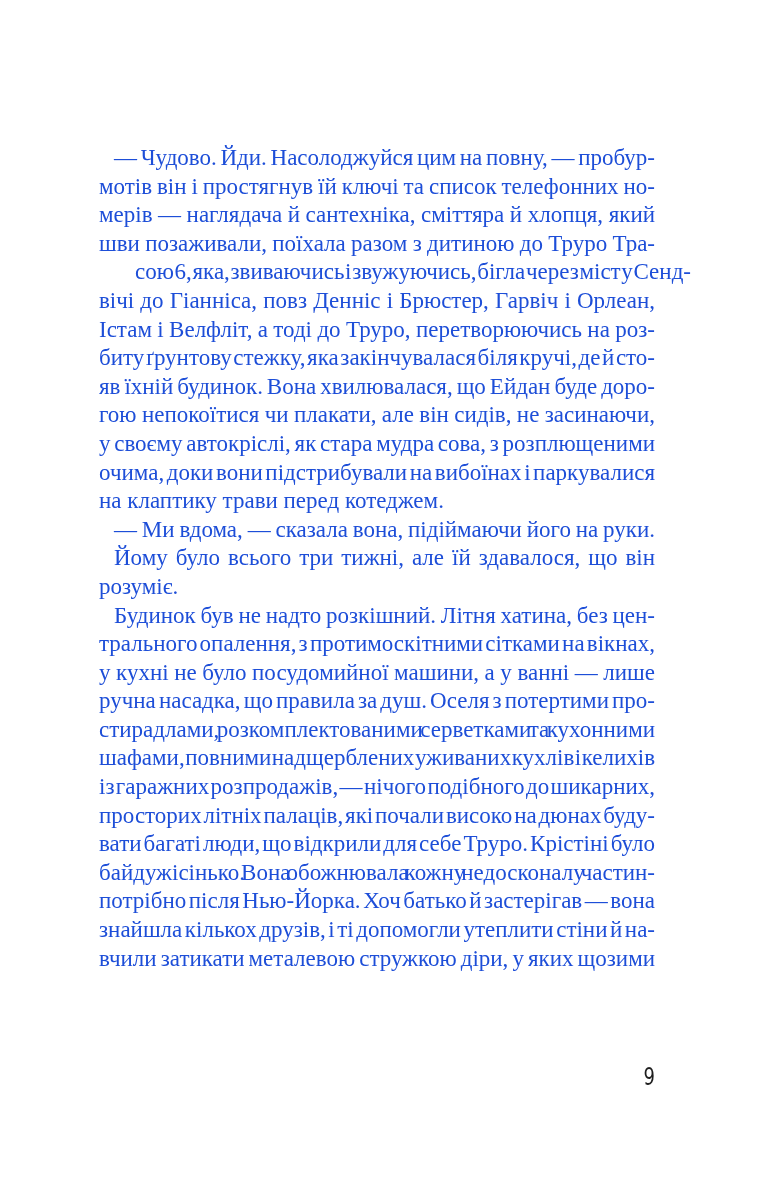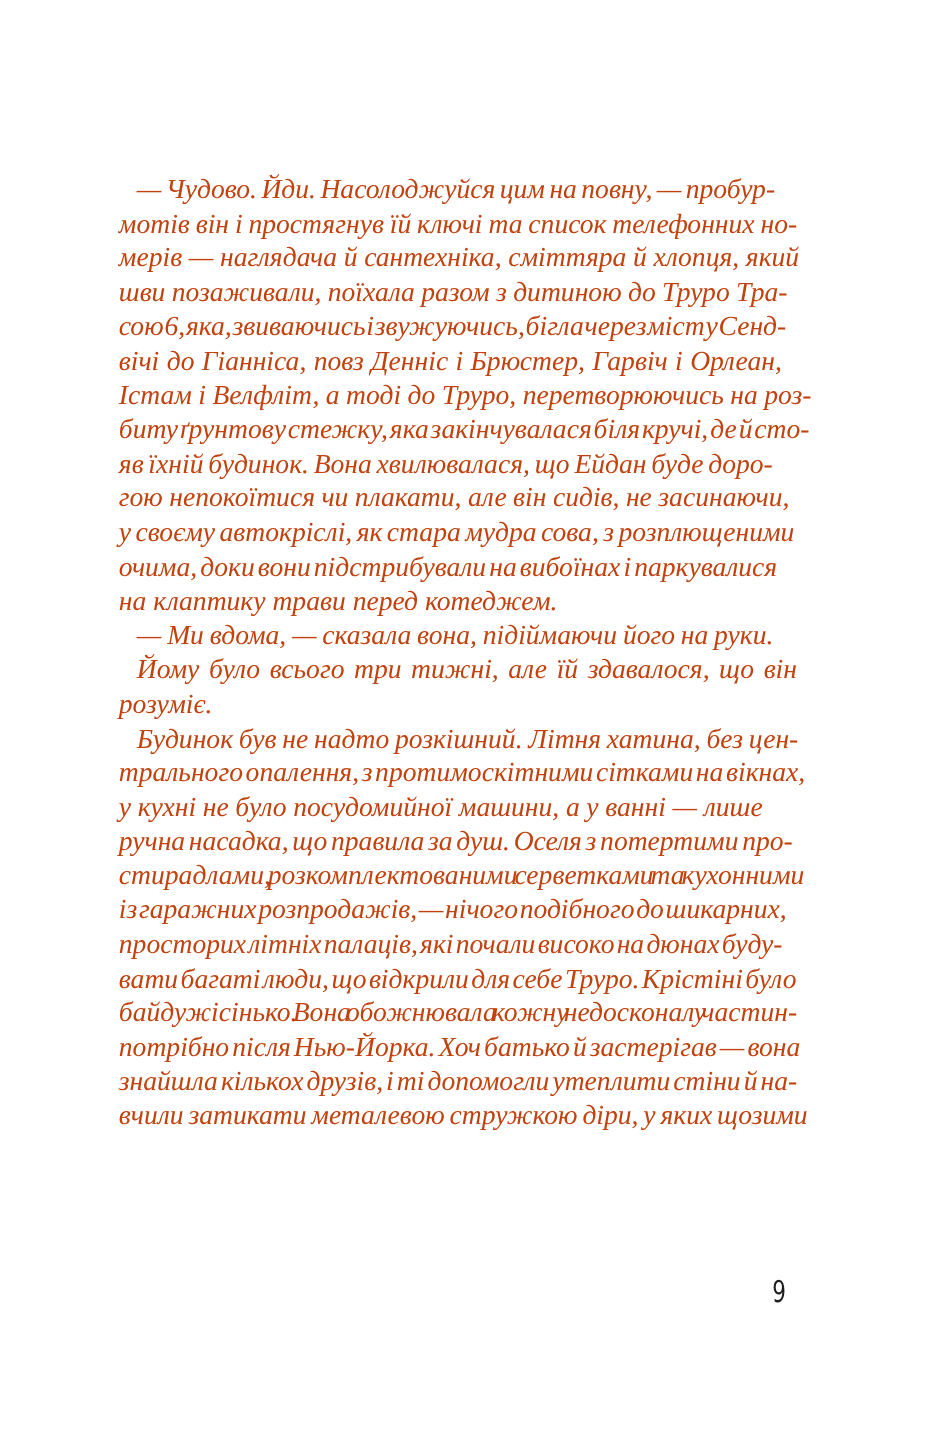--- a/index.html
+++ b/index.html
@@ -19,22 +19,21 @@
     background: #ffffff;
     font-family: "Liberation Serif", serif;
   }
   .text-block {
     position: absolute;
     left: 99px;
     top: 144px;
     width: 556px;
     font-size: 23px;
     line-height: 28.6px;
-    color: #c2410c;
-    font-style: italic;
+    color: #1d4ed8;
   }
   .para {
     margin: 0;
     padding: 0;
   }
   .line {
     white-space: nowrap;
     height: 28.6px;
     overflow: visible;
   }
@@ -60,21 +59,21 @@
 
 <div class="book-page">
   <main class="text-block">
       <div class="para">
         <div class="line first"><span class="t" style="word-spacing: -2.08398px;">— Чудово. Йди. Насолоджуйся цим на повну, — пробур-</span></div>
         <div class="line"><span class="t" style="word-spacing: -0.852431px;">мотів він і простягнув їй ключі та список телефонних но-</span></div>
         <div class="line"><span class="t" style="word-spacing: -0.214844px;">мерів — наглядача й сантехніка, сміттяра й хлопця, який</span></div>
       </div>
       <div class="para">
         <div class="line"><span class="t" style="word-spacing: -0.439453px; margin-top: 16px;">шви позаживали, поїхала разом з дитиною до Труро Тра-</span></div>
-        <div class="line"><span class="t" style="word-spacing: -5.07812px;">сою 6, яка, звиваючись і звужуючись, бігла через міст у Сенд-</span></div>
+        <div class="line"><span class="t" style="word-spacing: -5.07812px; margin-left: 36px;">сою 6, яка, звиваючись і звужуючись, бігла через міст у Сенд-</span></div>
         <div class="line"><span class="t" style="word-spacing: 0.40625px;">вічі до Гіанніса, повз Денніс і Брюстер, Гарвіч і Орлеан,</span></div>
         <div class="line"><span class="t" style="word-spacing: -0.380208px;">Істам і Велфліт, а тоді до Труро, перетворюючись на роз-</span></div>
         <div class="line"><span class="t" style="word-spacing: -4.15799px; text-align: right;">биту ґрунтову стежку, яка закінчувалася біля кручі, де й сто-</span></div>
         <div class="line"><span class="t" style="word-spacing: -1.78516px;">яв їхній будинок. Вона хвилювалася, що Ейдан буде доро-</span></div>
         <div class="line"><span class="t" style="word-spacing: -0.375px;">гою непокоїтися чи плакати, але він сидів, не засинаючи,</span></div>
         <div class="line"><span class="t" style="word-spacing: -2.05859px;">у своєму автокріслі, як стара мудра сова, з розплющеними</span></div>
         <div class="line"><span class="t" style="word-spacing: -3.18973px;">очима, доки вони підстрибували на вибоїнах і паркувалися</span></div>
         <div class="line"><span class="t" style="word-spacing: 0px;">на клаптику трави перед котеджем.</span></div>
       </div>
       <div class="para">
@@ -83,20 +82,21 @@
       <div class="para">
         <div class="line first"><span class="t" style="word-spacing: 2.21181px;">Йому було всього три тижні, але їй здавалося, що він</span></div>
         <div class="line"><span class="t" style="word-spacing: 0px;">розуміє.</span></div>
       </div>
       <div class="para">
         <div class="line first"><span class="t" style="word-spacing: -0.964844px; margin-top: 39px;">Будинок був не надто розкішний. Літня хатина, без цен-</span></div>
         <div class="line"><span class="t" style="word-spacing: -3.5625px;">трального опалення, з протимоскітними сітками на вікнах,</span></div>
         <div class="line"><span class="t" style="word-spacing: -0.201563px;">у кухні не було посудомийної машини, а у ванні — лише</span></div>
         <div class="line"><span class="t" style="word-spacing: -2.65278px;">ручна насадка, що правила за душ. Оселя з потертими про-</span></div>
         <div class="line"><span class="t" style="word-spacing: -8.30859px;">стирадлами, розкомплектованими серветками та кухонними</span></div>
+        <div class="line"><span class="t" style="word-spacing: -5.24479px;">шафами, повними надщерблених уживаних кухлів і келихів</span></div>
         <div class="line"><span class="t" style="word-spacing: -4.35491px;">із гаражних розпродажів, — нічого подібного до шикарних,</span></div>
         <div class="line"><span class="t" style="word-spacing: -3.89258px;">просторих літніх палаців, які почали високо на дюнах буду-</span></div>
         <div class="line"><span class="t" style="word-spacing: -3.71354px;">вати багаті люди, що відкрили для себе Труро. Крістіні було</span></div>
         <div class="line"><span class="t" style="word-spacing: -9.73438px;">байдужісінько. Вона обожнювала кожну недосконалу частин-</span></div>
         <div class="line"><span class="t" style="word-spacing: -3.21484px;">потрібно після Нью-Йорка. Хоч батько й застерігав — вона</span></div>
         <div class="line"><span class="t" style="word-spacing: -3.22049px;">знайшла кількох друзів, і ті допомогли утеплити стіни й на-</span></div>
         <div class="line"><span class="t" style="word-spacing: -1.71875px;">вчили затикати металевою стружкою діри, у яких щозими</span></div>
       </div>
     </main>
   <div class="page-number">9</div>

